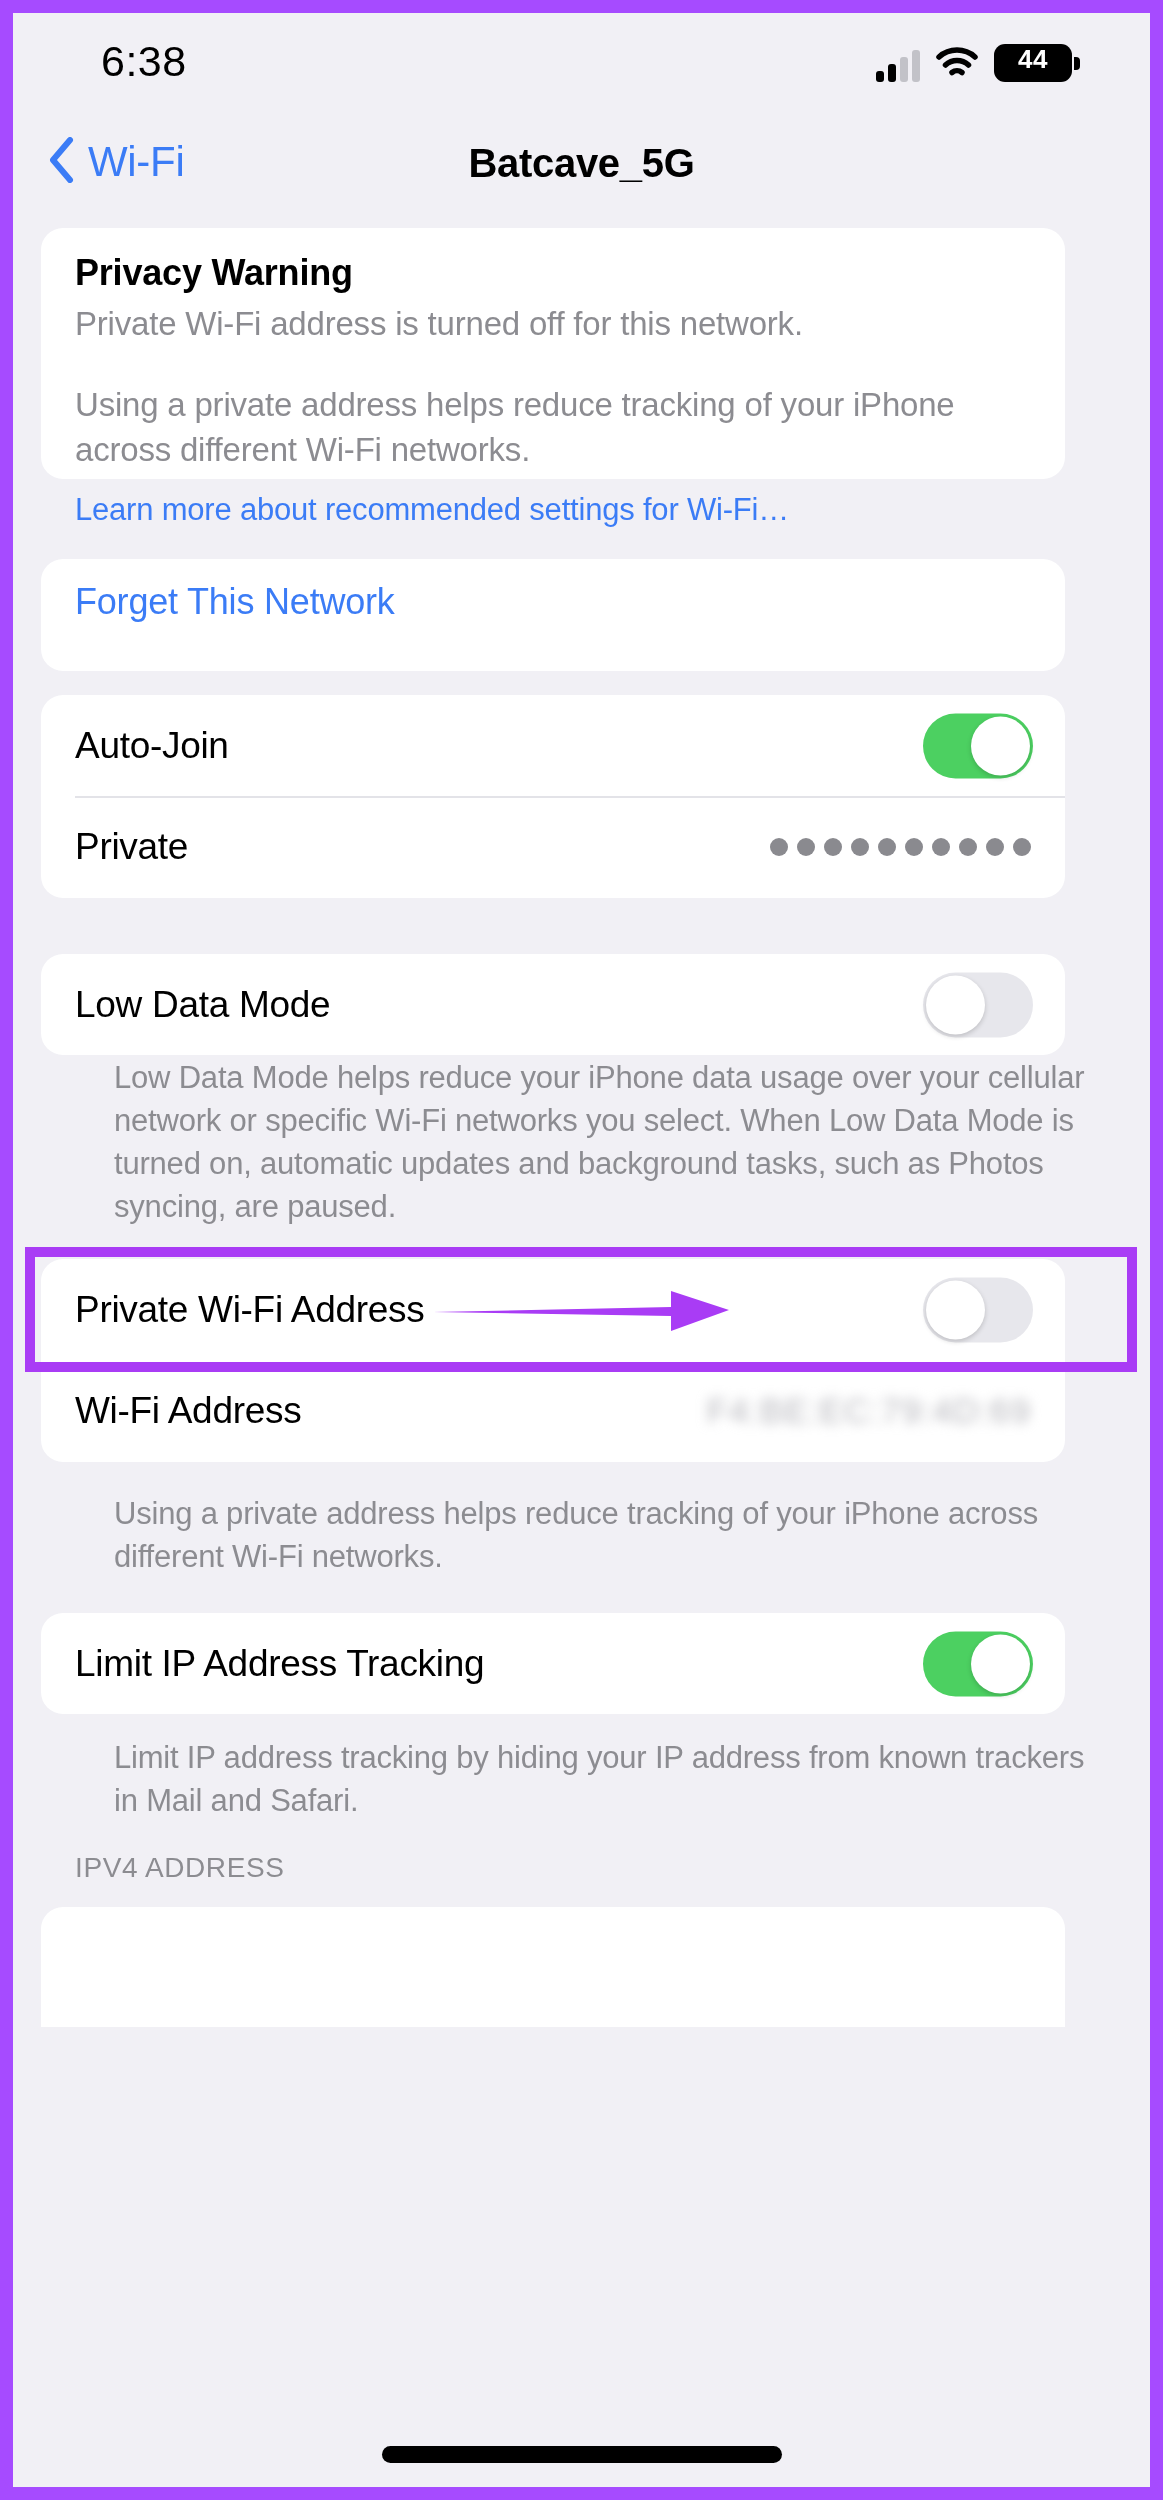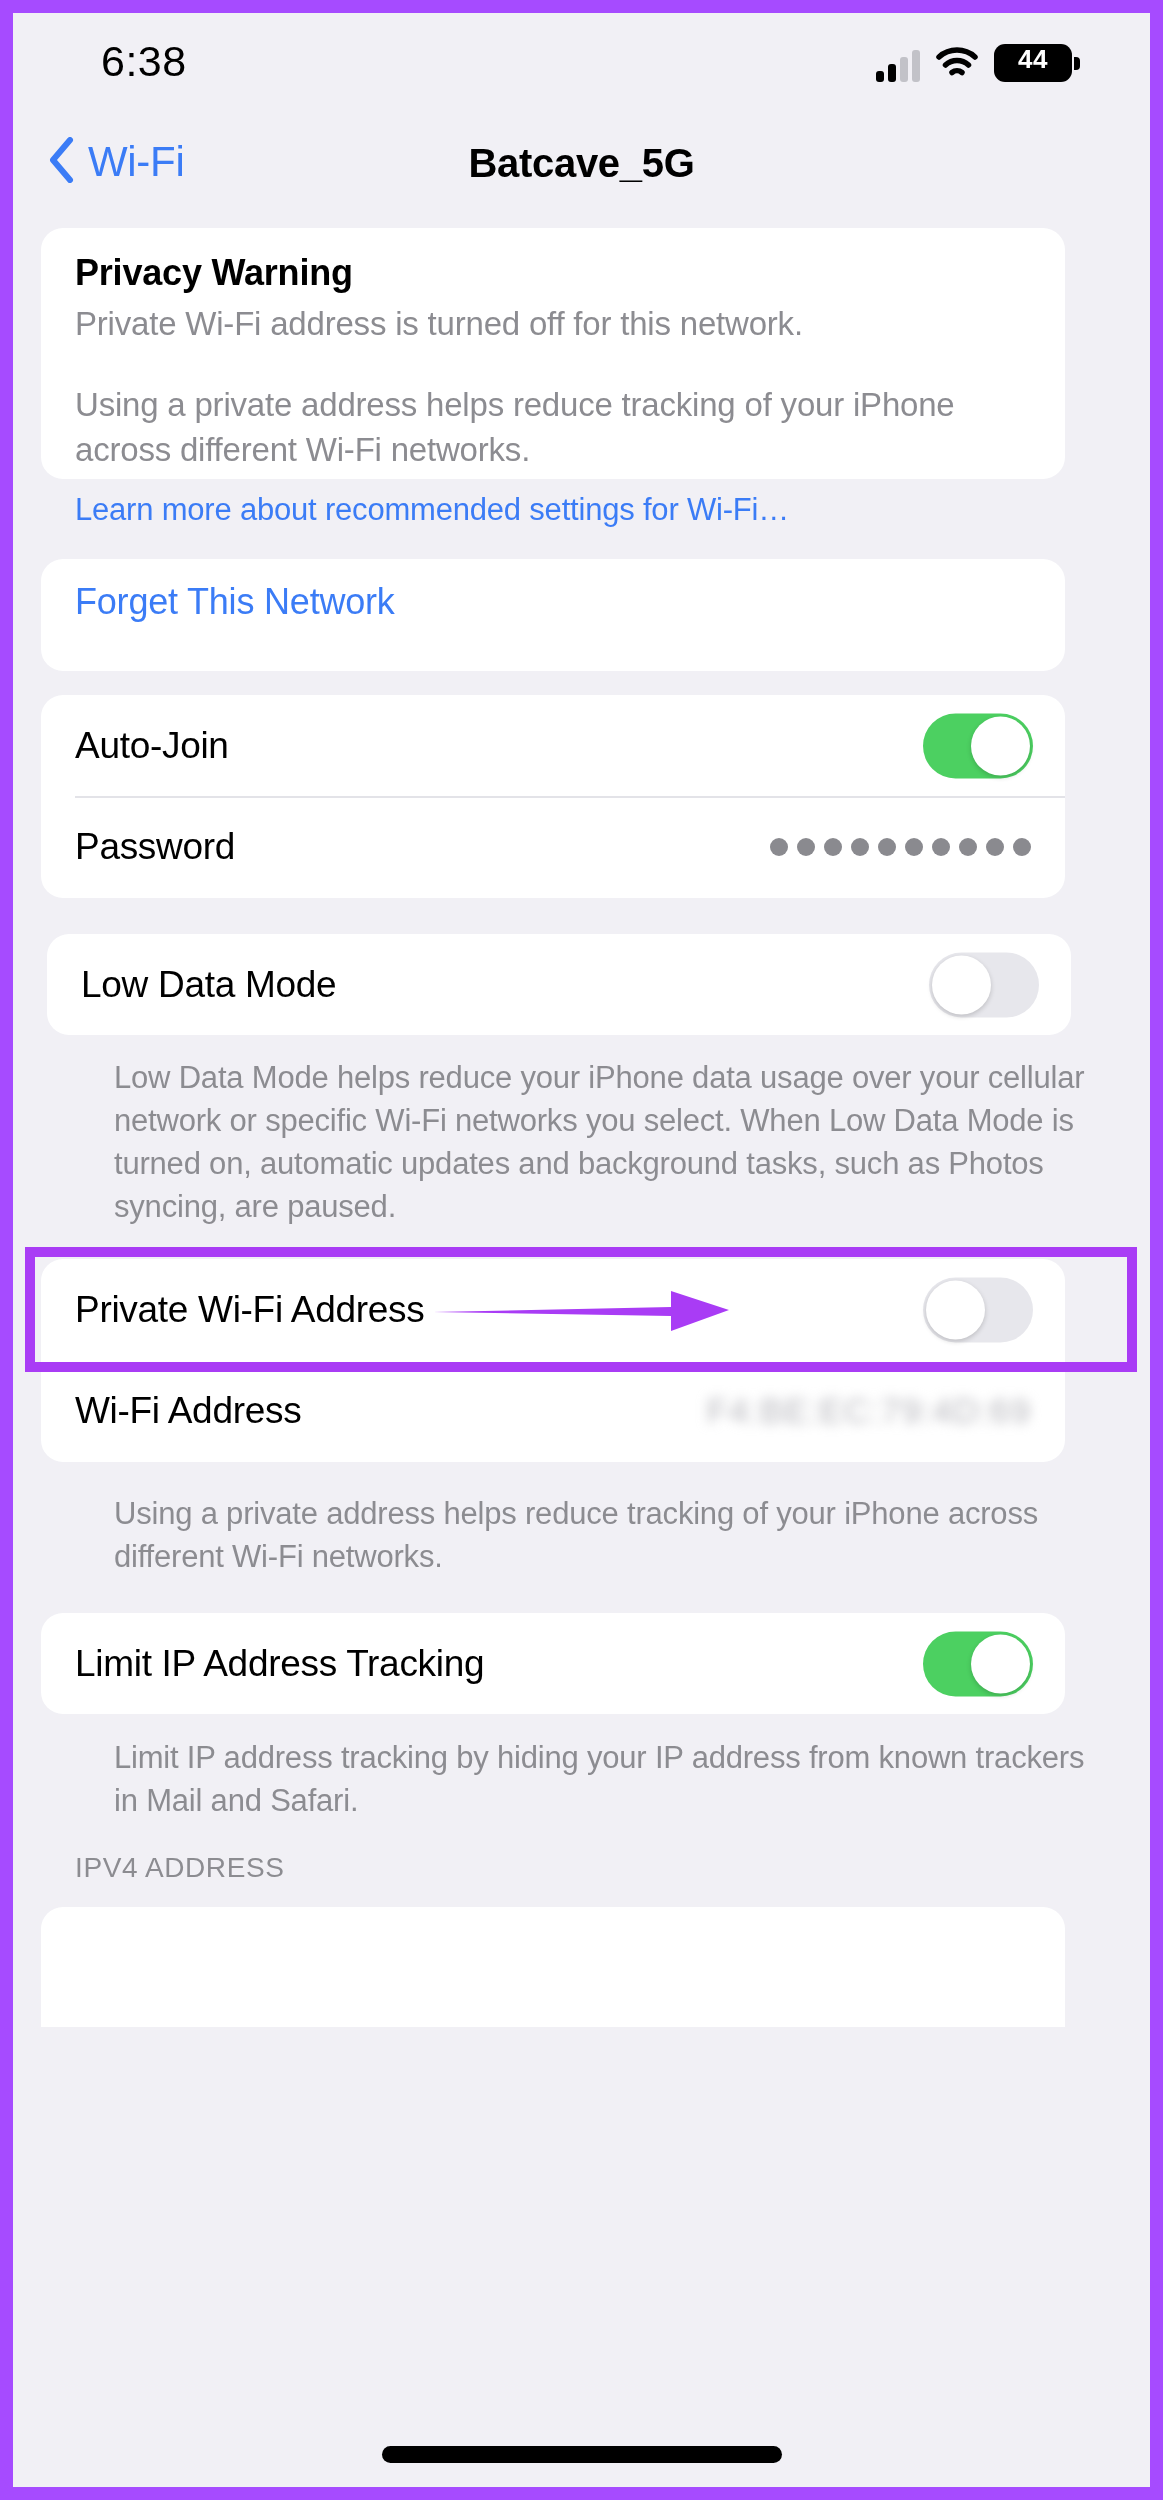--- a/index.html
+++ b/index.html
@@ -261,21 +261,21 @@
     left: 3px;
     width: 59px;
     height: 59px;
     border-radius: 50%;
     background: #fff;
     box-shadow: 0 2px 5px rgba(0,0,0,0.18);
   }
   .toggle.on .knob { left: 48px; }
 
   
-  #lowdata-card { top: 706px; height: 101px; margin-left: 6px; }
+  #lowdata-card { top: 726px; height: 101px; }
   #lowdata-note { top: 828px; }
 
   
   #private-card { top: 1031px; height: 203px; }
   #private-highlight {
     position: absolute;
     left: 12px;
     top: 1019px;
     width: 1112px;
     height: 125px;
@@ -393,21 +393,21 @@
 
     <div class="card" id="join-card">
       <div class="row">
         <span class="row-label">Auto-Join</span>
         <span class="toggle on">
             <span class="knob"></span>
           </span>
         <span class="row-divider"></span>
       </div>
       <div class="row">
-        <span class="row-label">Password</span>
+        <span class="row-label">Private</span>
         <span class="pw-dots">
           <i></i>
             <i></i>
             <i></i>
             <i></i>
             <i></i>
             <i></i>
             <i></i>
             <i></i>
             <i></i>

